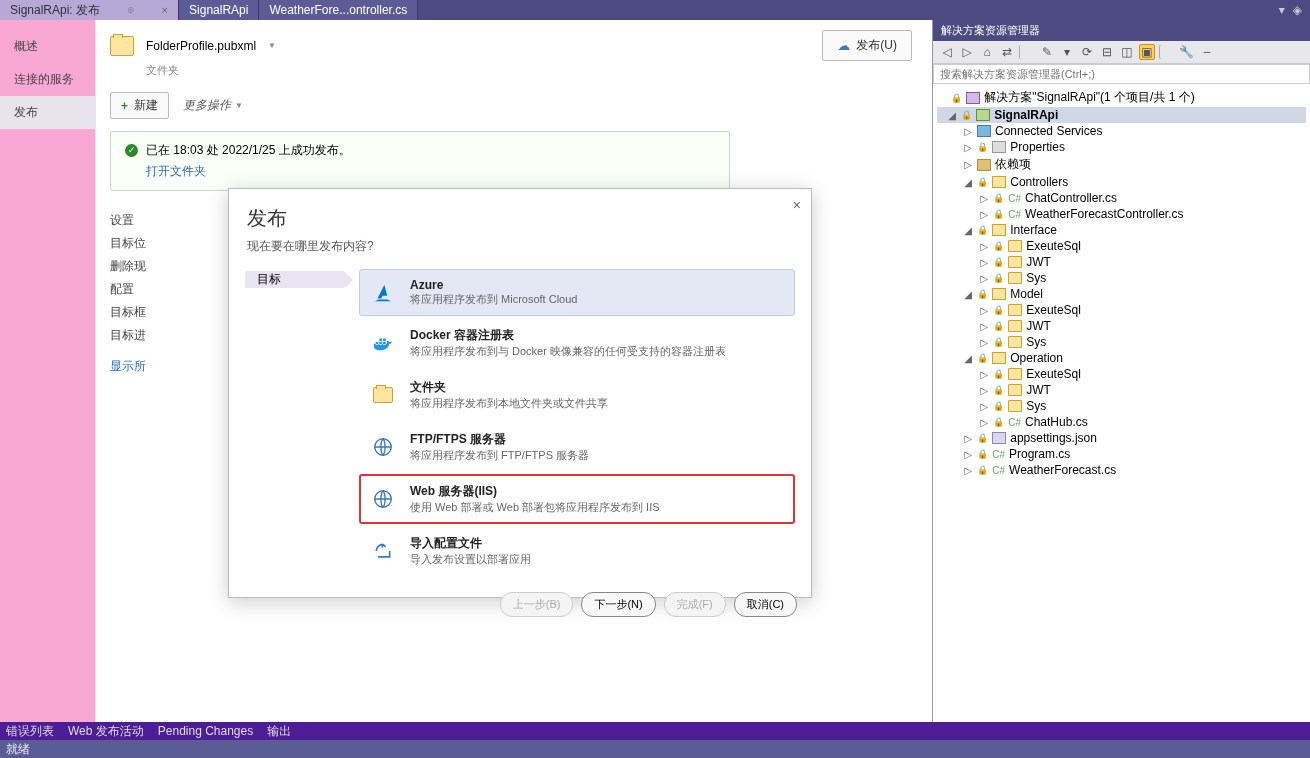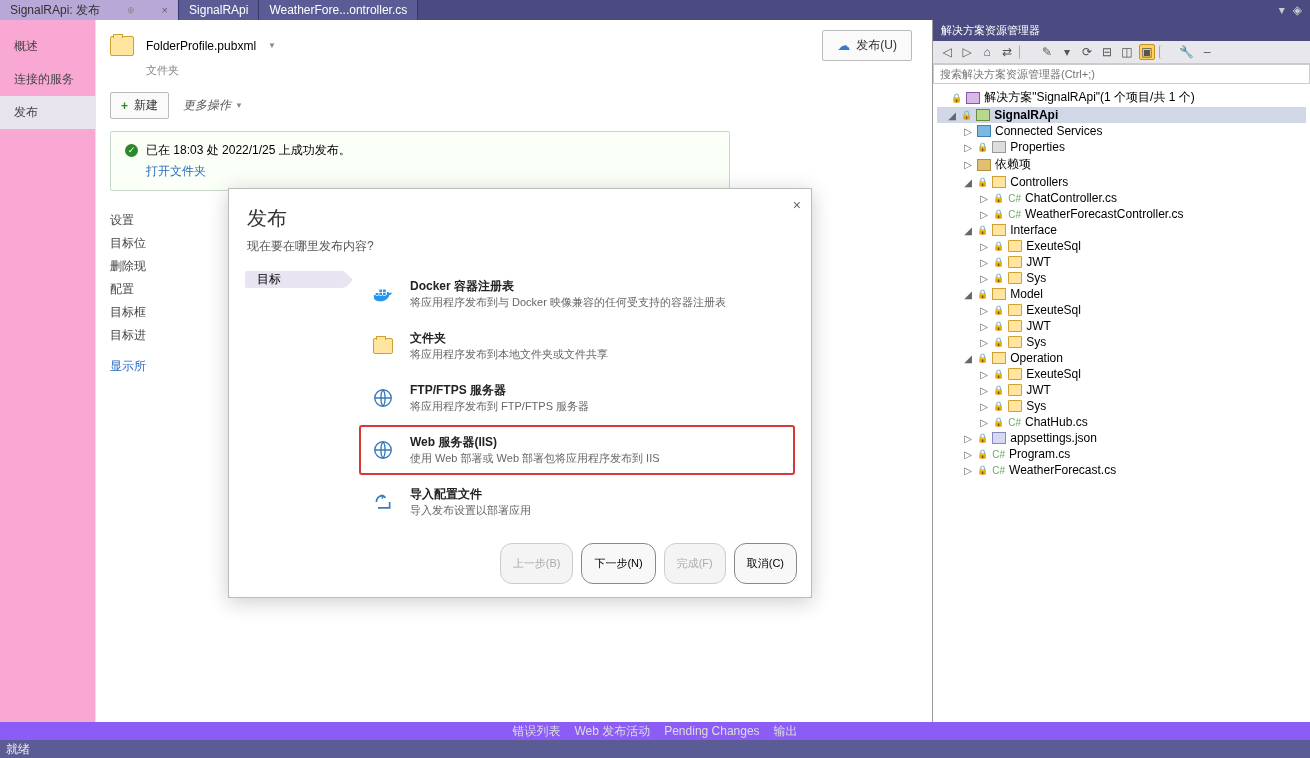--- a/index.html
+++ b/index.html
@@ -45,40 +45,40 @@
 .dlg-nav-item { padding: 0 12px; background: #e8e4f2; border-radius: 2px; position: relative; }
 .dlg-nav-item::after { content:""; position:absolute; right:-8px; top:50%; transform:translateY(-50%); border-left:8px solid #e8e4f2; border-top:8px solid transparent; border-bottom:8px solid transparent; }
 .dlg-options { flex: 1; padding: 4px 0 4px 14px; }
 .opt { display: flex; align-items: center; gap: 14px; padding: 8px 10px; border: 1px solid transparent; border-radius: 3px; cursor: pointer; margin-bottom: 2px; }
 .opt.selected { background: #e4e8f4; border-color: #c0cce5; }
 .opt.highlighted { border: 2px solid #d83838; padding: 7px 9px; }
 .opt-icon { width: 26px; height: 26px; display: flex; align-items: center; justify-content: center; font-size: 18px; }
 .opt-txt strong { display: block; color: #222; font-size: 12px; font-weight: 600; }
 .opt-txt span { color: #666; font-size: 11px; }
 .dialog-foot { padding: 10px 14px 14px; display: flex; justify-content: flex-end; gap: 8px; }
-.dlg-btn { border: 1px solid #888; background: #f8f8f8; padding: 12px 12px; border-radius: 12px; cursor: pointer; font-size: 11px; }
+.dlg-btn { border: 1px solid #888; background: #f8f8f8; padding: 4px 12px; border-radius: 12px; cursor: pointer; font-size: 11px; }
 .dlg-btn.disabled { color: #aaa; border-color: #ccc; background: #f4f4f4; }
 .right-panel { flex: 1; border-left: 1px solid #999; background: #f6f6f8; display: flex; flex-direction: column; }
 .rp-title { background: #4b4b82; color: #fff; padding: 3px 8px; font-size: 11px; }
 .rp-toolbar { background: #e8e8ec; border-bottom: 1px solid #ccc; padding: 3px 6px; display: flex; align-items: center; gap: 4px; font-size: 11px; color: #555; }
 .rp-toolbar span { width: 16px; height: 16px; display: inline-flex; align-items: center; justify-content: center; cursor: pointer; border-radius: 2px; }
 .rp-toolbar .hi { background: #ffd060; border: 1px solid #cc9020; }
 .rp-search { border: 1px solid #ccc; background: #fff; padding: 3px 6px; color: #888; font-size: 11px; }
 .tree { flex: 1; overflow: auto; padding: 4px 4px; background: #fff; font-size: 12px; }
 .tree-row { display: flex; align-items: center; gap: 4px; padding: 1px 0; white-space: nowrap; cursor: pointer; }
 .tree-row.sel { background: #d0d8e8; }
 .tw { display: inline-block; width: 10px; text-align: center; color: #666; font-size: 10px; }
 .ico { width: 14px; height: 12px; display: inline-block; }
 .ico.sln { background: #d8b8e8; border: 1px solid #8858a8; }
 .ico.proj { background: #b8d890; border: 1px solid #6a8a40; }
 .ico.fld { background: #ffe5a0; border: 1px solid #d0a030; border-radius: 1px; }
 .ico.fld-o { background: #ffe5a0; border: 1px solid #d0a030; }
 .ico.json { background: #d8d8f0; border: 1px solid #8888c0; }
 .lock { font-size: 9px; color: #3a7abd; }
-.bottom-tabs { height: 18px; background: #8b5cf6; color: #ddd; display: flex; align-items: center; padding: 0 6px; gap: 14px; font-size: 11px; justify-content: center; }
+.bottom-tabs { height: 18px; background: #4c1d95; color: #ddd; display: flex; align-items: center; padding: 0 6px; gap: 14px; font-size: 11px; }
 .bottom-tabs span { cursor: pointer; }
 .status-bar { height: 18px; background: #5b5b95; color: #eee; font-size: 11px; padding: 0 6px; display: flex; align-items: center; }
 .tri { font-size: 8px; color: #888; }
 svg.azure { fill: #0078d4; }
 svg.docker { fill: #2496ed; }
 svg.globe { stroke: #3a7abd; fill: none; stroke-width: 1.5; }
 svg.arrow-in { stroke: #3a7abd; fill: none; stroke-width: 2; }
 </style>
 </head>
 <body>
@@ -158,20 +158,31 @@
           <div class="dialog-head">
             <div class="dialog-title">发布</div>
             <div class="dialog-sub">现在要在哪里发布内容?</div>
           </div>
           <div class="dialog-body">
             <div class="dlg-nav">
               <div class="dlg-nav-item">目标</div>
             </div>
             <div class="dlg-options">
 
+              <div class="opt selected">
+                <div class="opt-icon">
+                  <svg class="azure" viewBox="0 0 24 24" width="22" height="22">
+                      <path d="M13.5 3L6 18h4l1.5-3h5L13.5 3zm-6 16L3 21h18l-4.5-2H7.5z"></path>
+                    </svg>
+                </div>
+                <div class="opt-txt">
+                  <strong>Azure</strong>
+                  <span>将应用程序发布到 Microsoft Cloud</span>
+                </div>
+              </div>
 
               <div class="opt">
                 <div class="opt-icon">
                   <svg class="docker" viewBox="0 0 24 24" width="22" height="22">
                       <path d="M4 11h3v3H4zm4 0h3v3H8zm4 0h3v3h-3zm-4-4h3v3H8zm4 0h3v3h-3zM2 15c0 3 2 5 7 5s9-3 10-7c2 0 3-2 2-3-1 1-2 1-2 1s-1-2-3-1c1 2 0 3 0 3H2v2z"></path>
                     </svg>
                 </div>
                 <div class="opt-txt">
                   <strong>Docker 容器注册表</strong>
                   <span>将应用程序发布到与 Docker 映像兼容的任何受支持的容器注册表</span>

